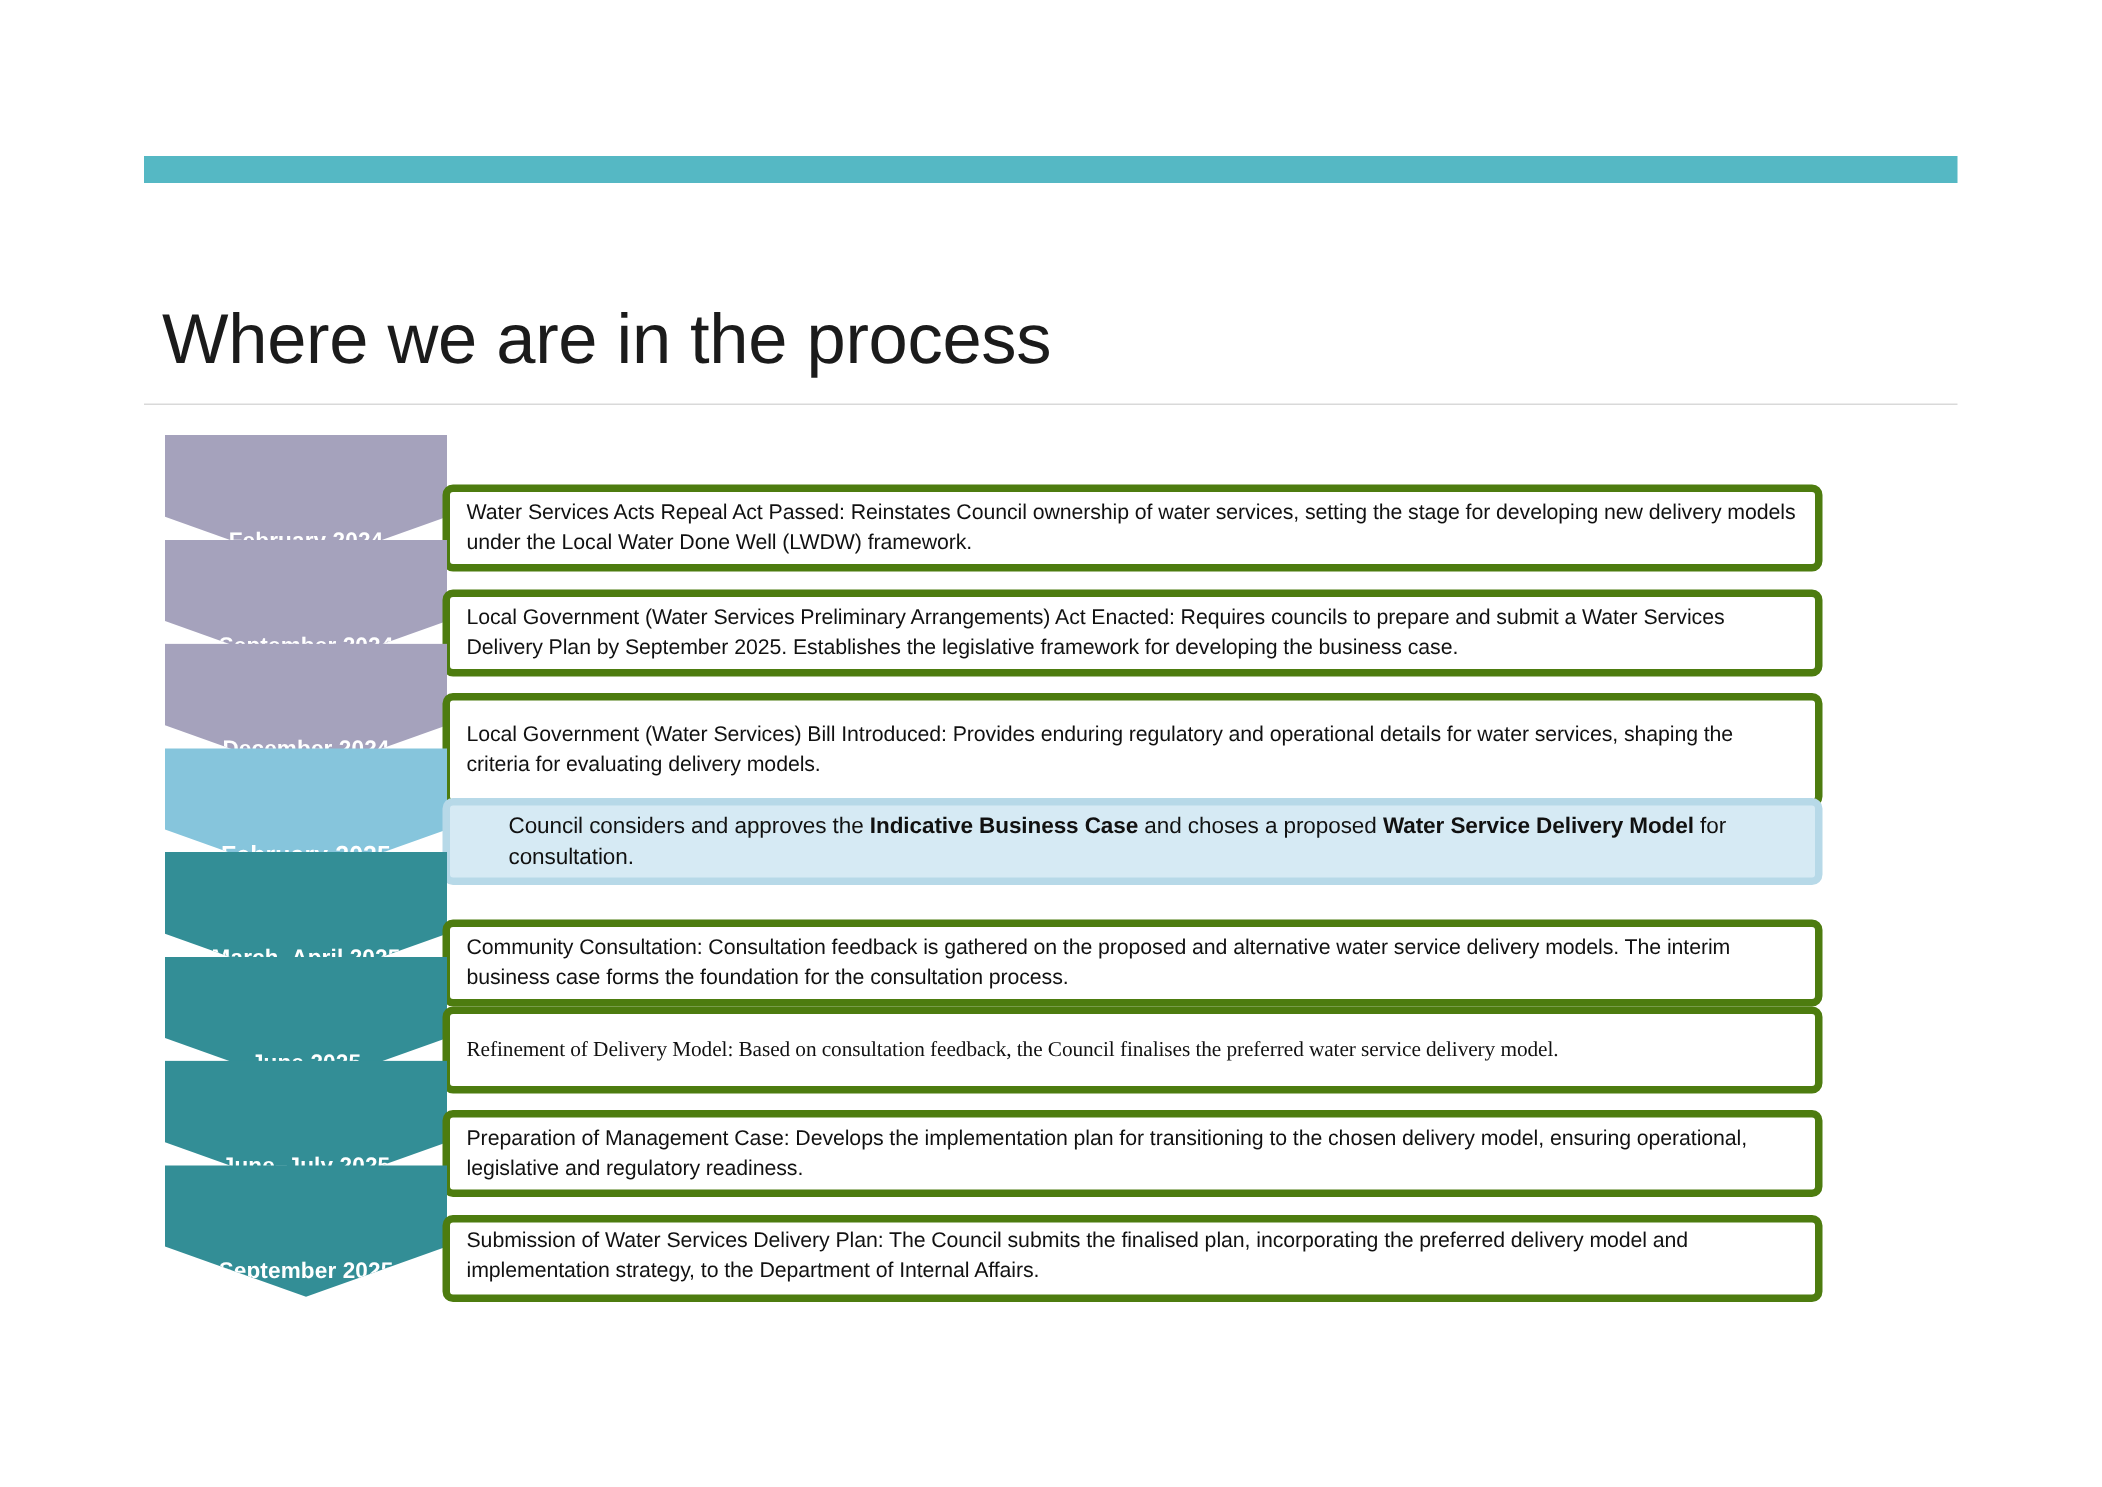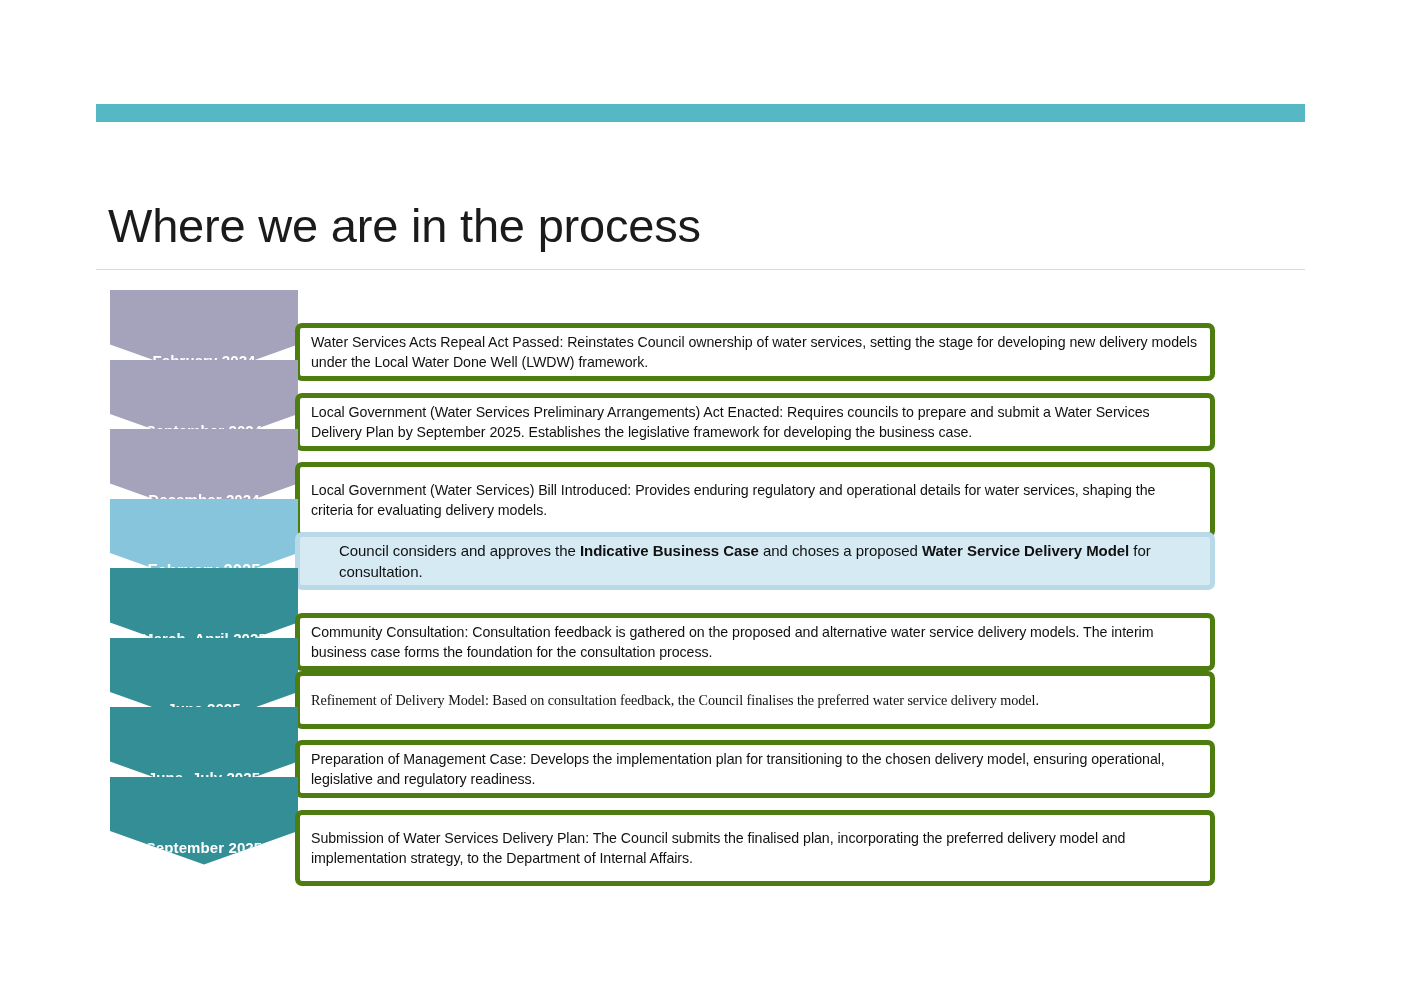--- a/index.html
+++ b/index.html
@@ -187,17 +187,17 @@
         <span class="chev-label">June–July 2025</span>
       </div>
       <div class="panel" style="height: 58px; top: 33px;">
         <div class="panel-text">Preparation of Management Case: Develops the implementation plan for transitioning to the chosen delivery model, ensuring operational, legislative and regulatory readiness.</div>
       </div>
     </div>
     <div class="row" style="top: 486.5px;">
       <div class="chev teal">
         <span class="chev-label">September 2025</span>
       </div>
-      <div class="panel" style="height: 76px; top: 33px;">
+      <div class="panel" style="height: 58px; top: 33px; align-items: flex-end;">
         <div class="panel-text">Submission of Water Services Delivery Plan: The Council submits the finalised plan, incorporating the preferred delivery model and implementation strategy, to the Department of Internal Affairs.</div>
       </div>
     </div>
   </div>
 
 </body></html>

